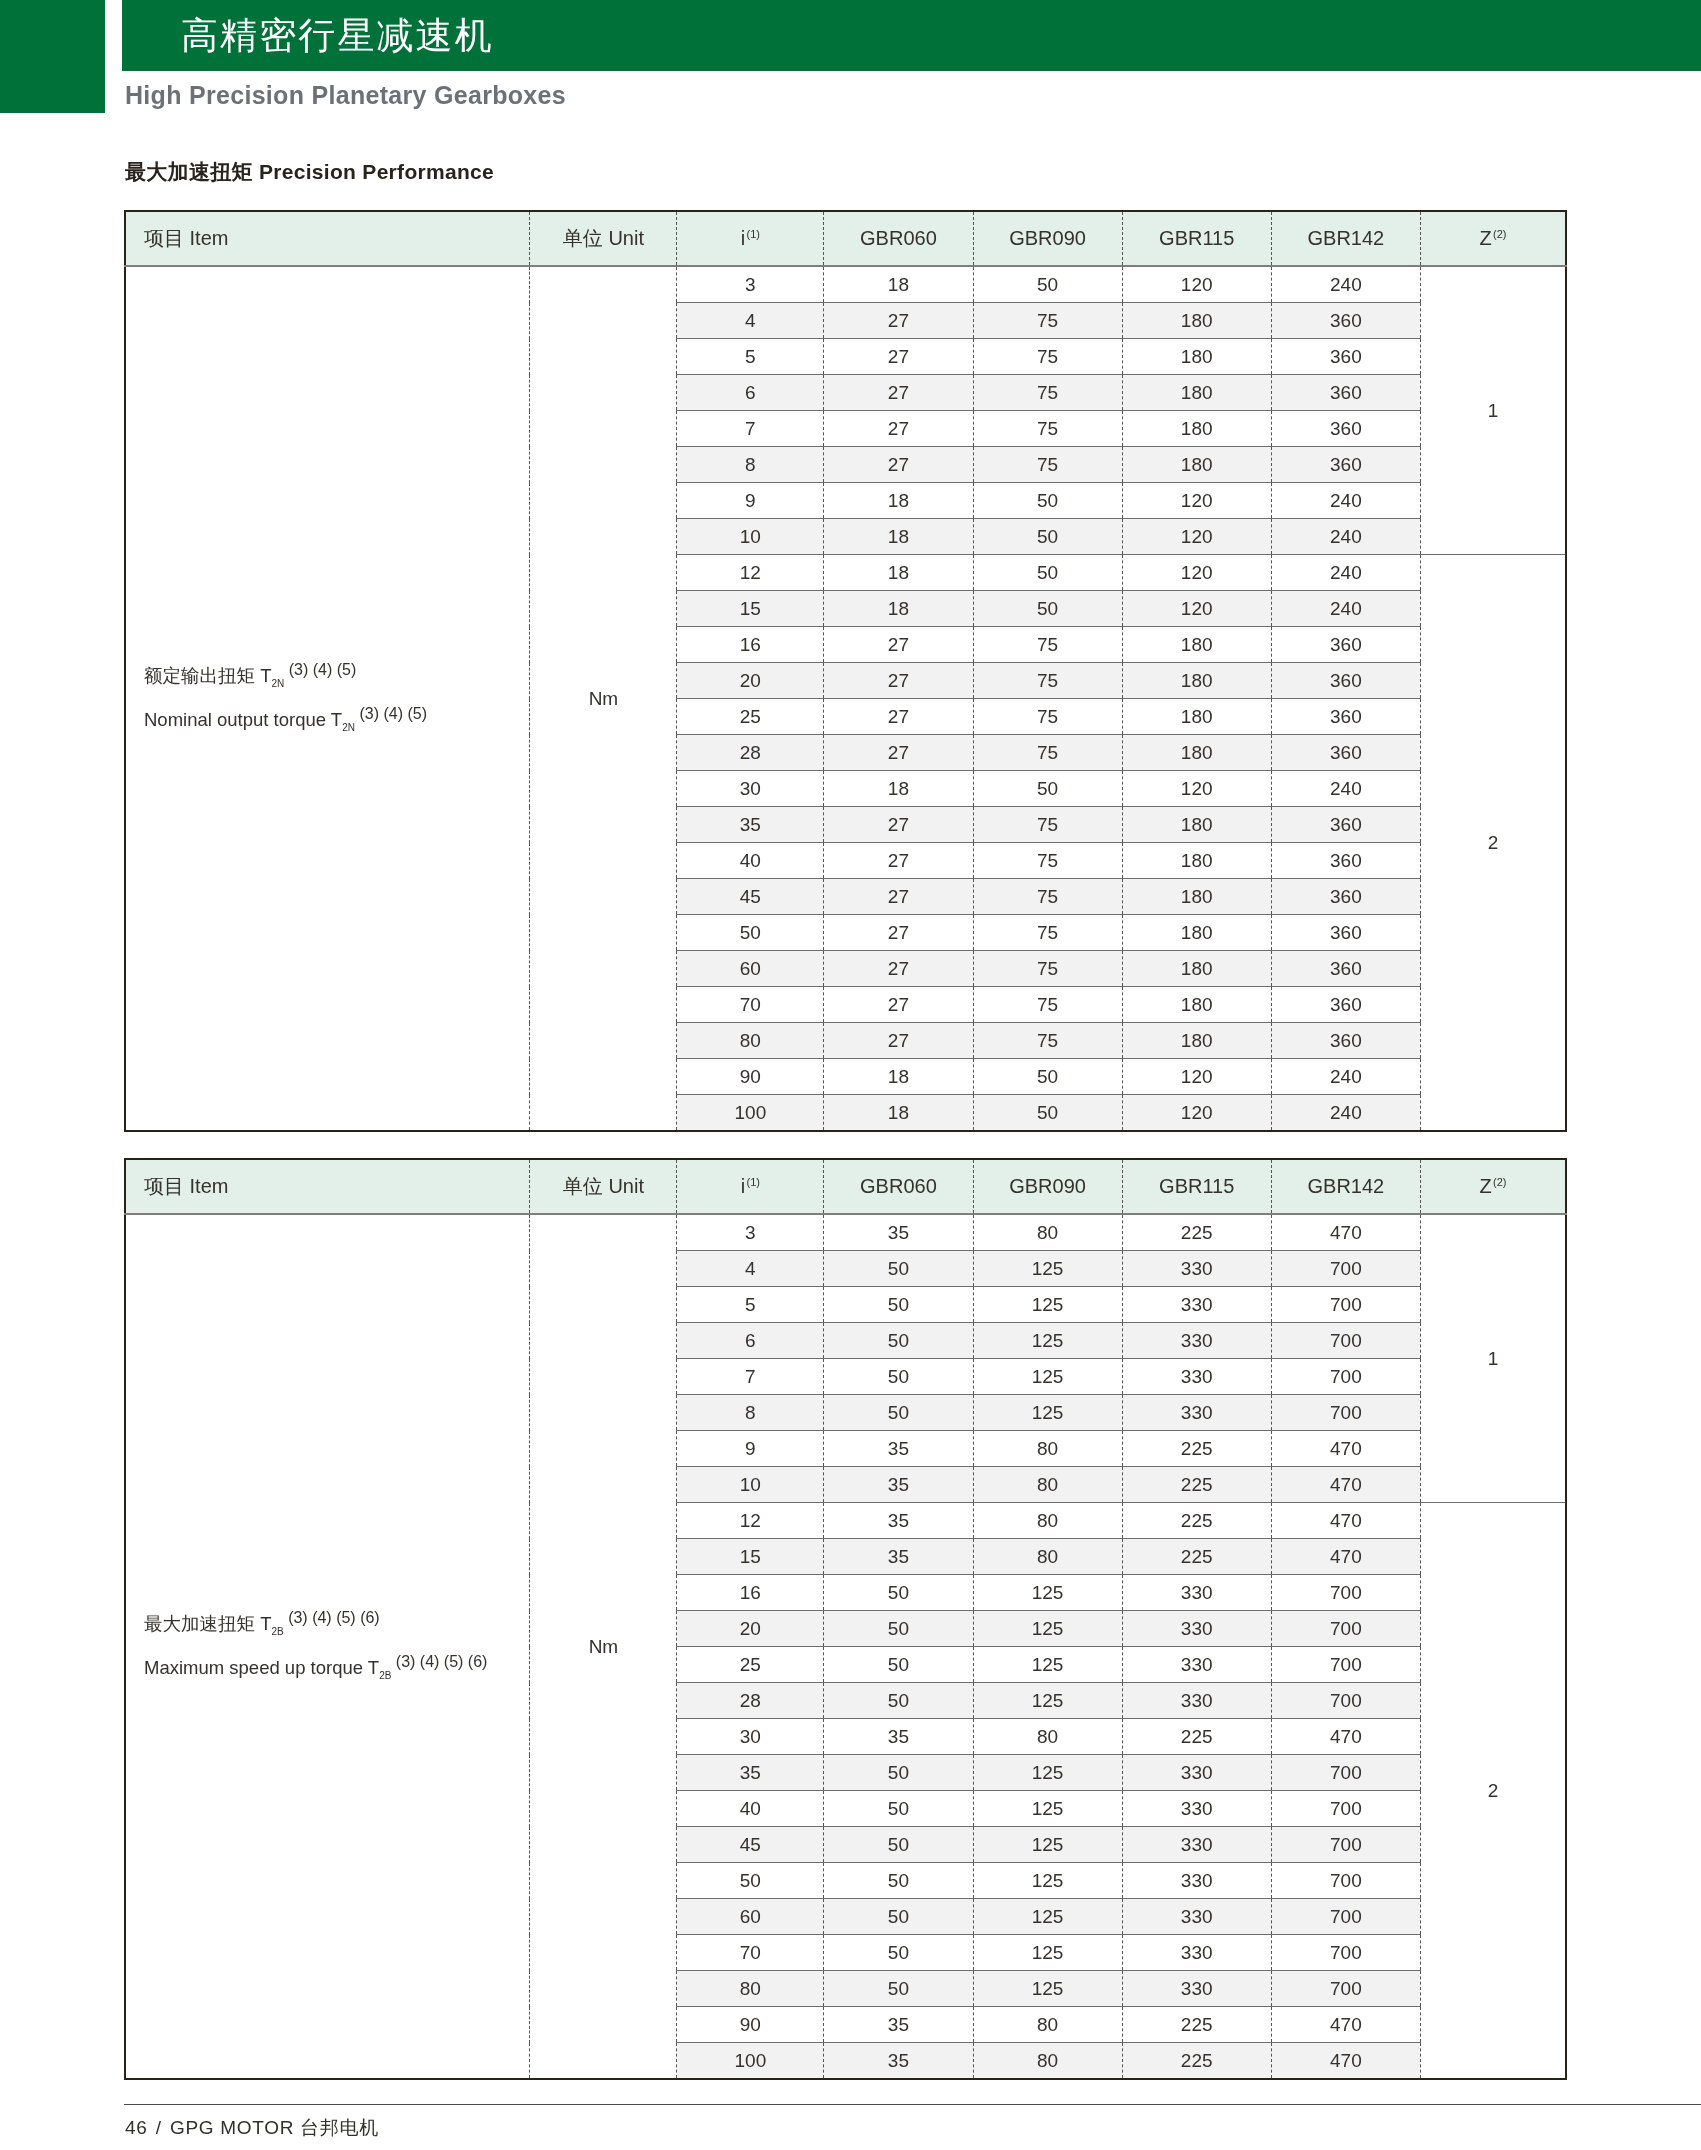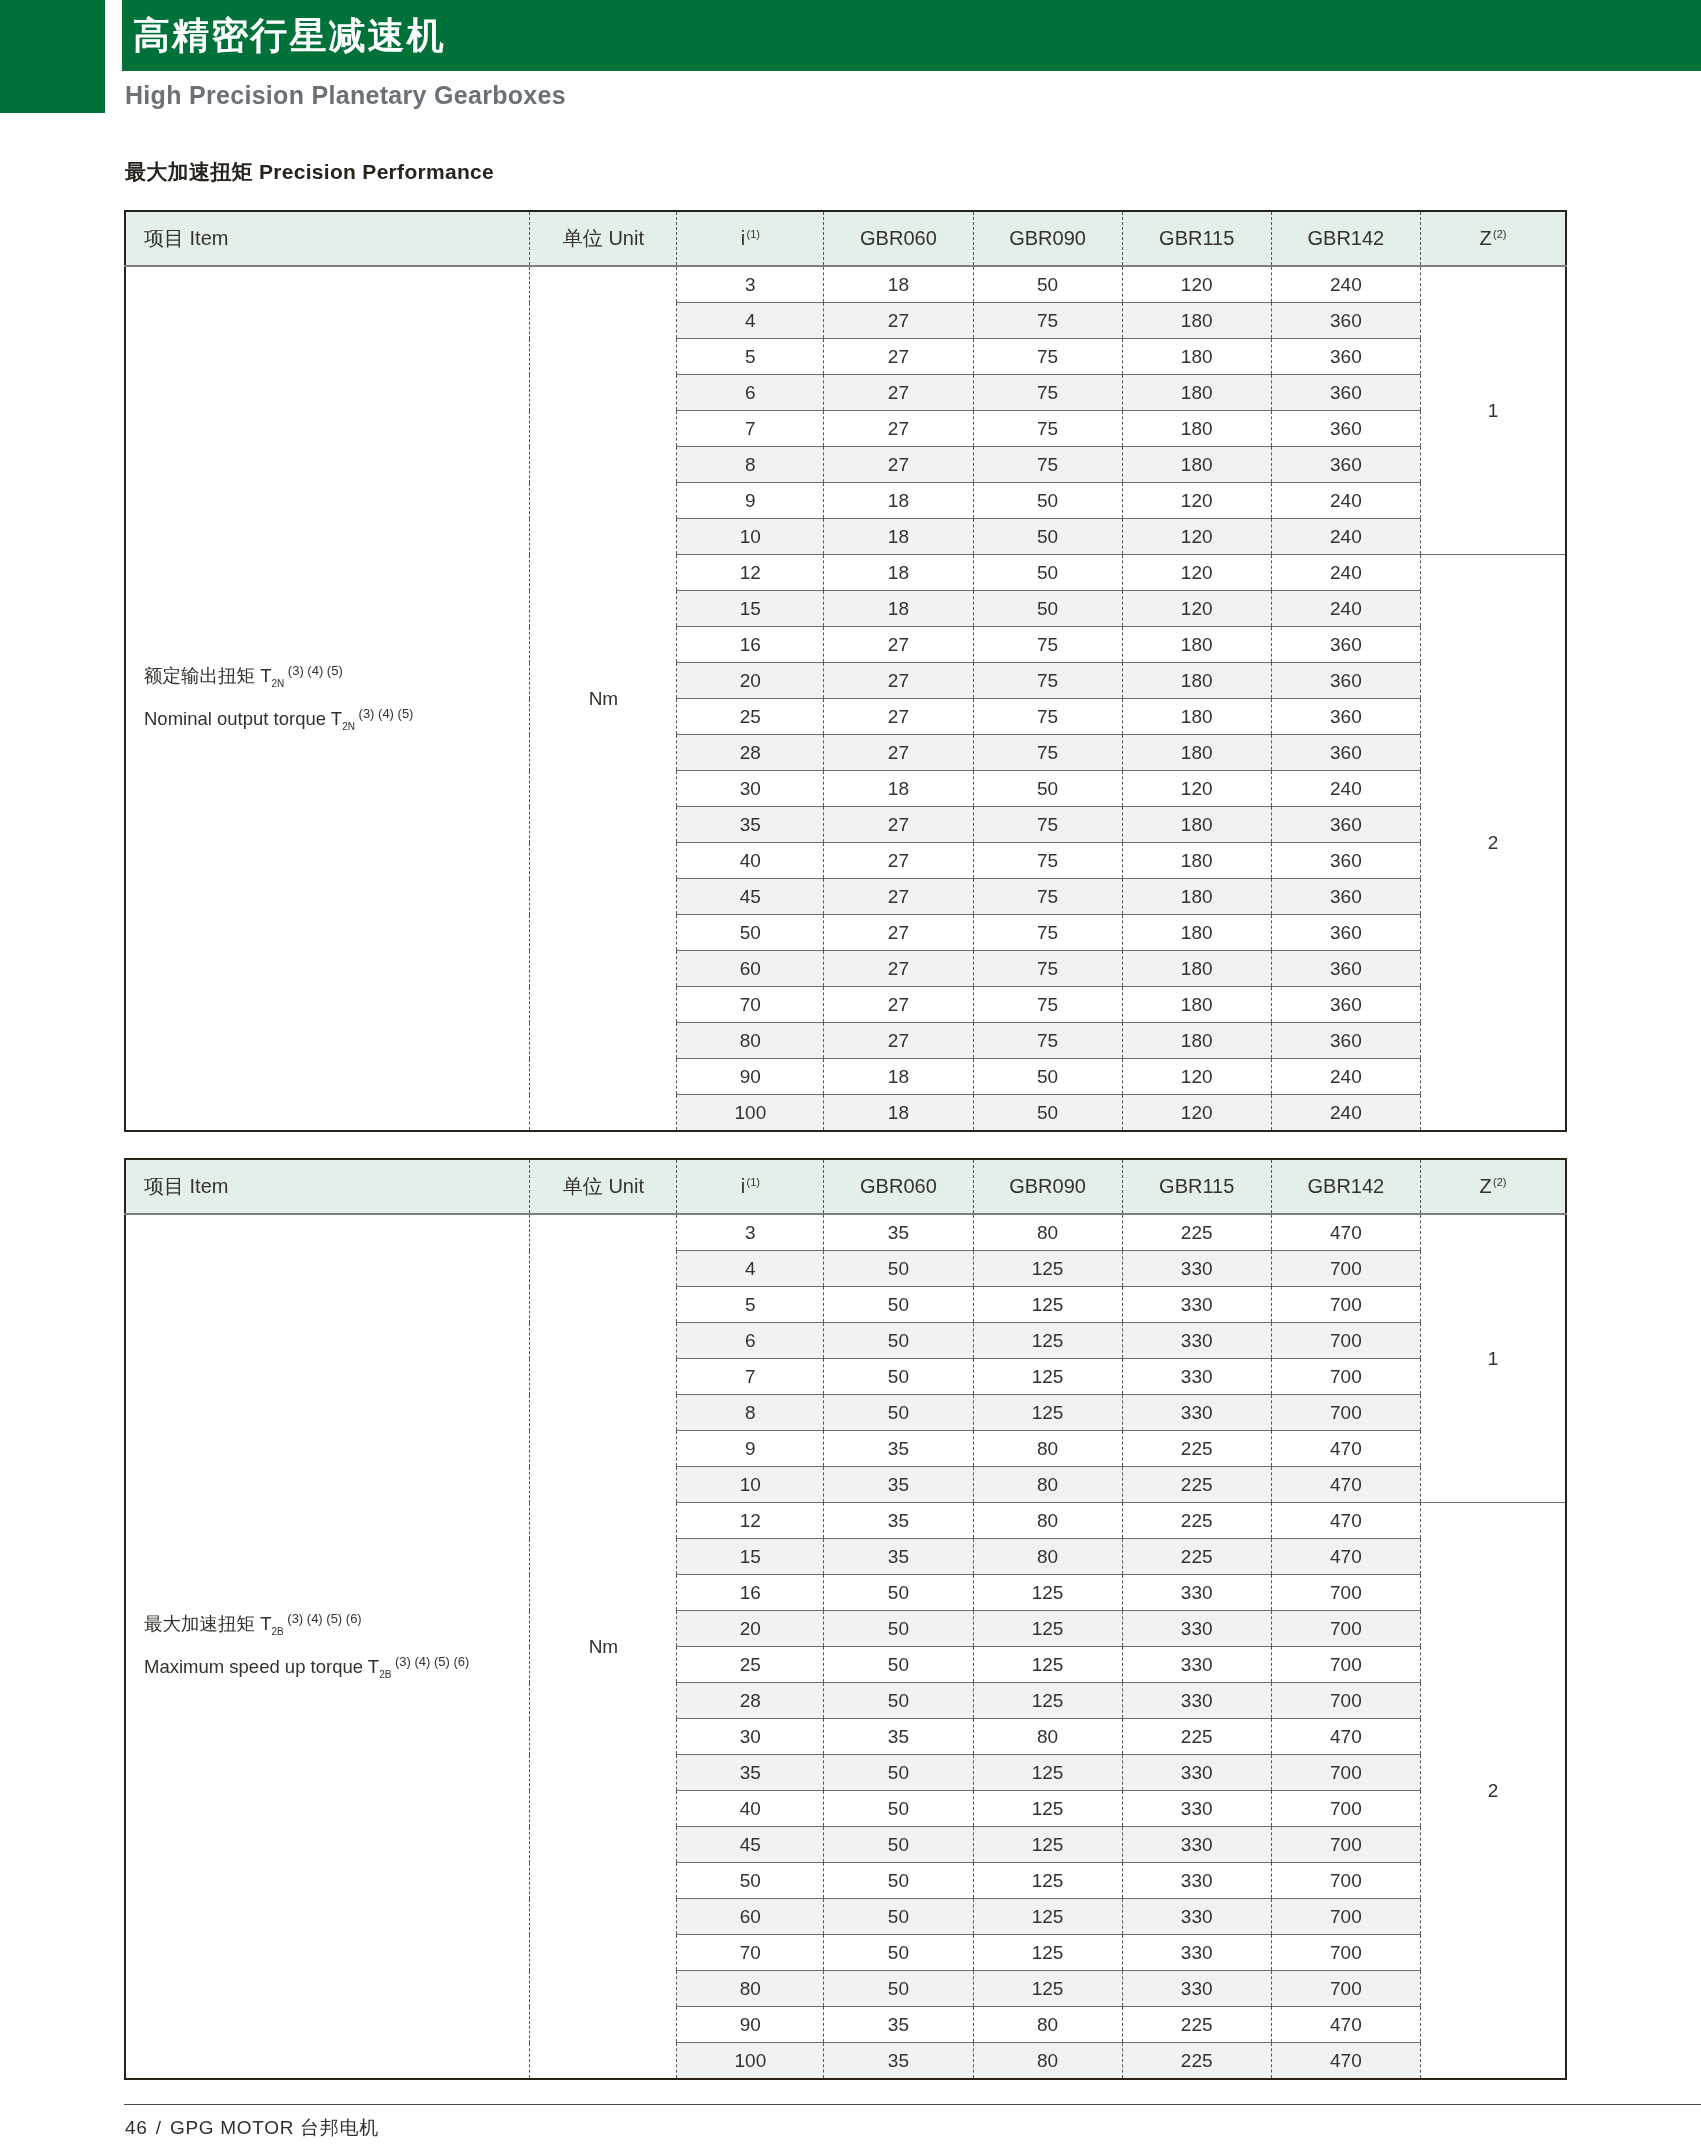--- a/index.html
+++ b/index.html
@@ -5,21 +5,21 @@
   html,body { margin:0; padding:0; background:#ffffff; }
   #page {
     position:relative; width:1702px; height:2151px; background:#ffffff;
     font-family:"Liberation Sans","DejaVu Sans",sans-serif; color:#37332e;
     overflow:hidden;
   }
 
   
   .green-block { position:absolute; left:0; top:0; width:105px; height:113px; background:var(--green,#007139); }
   .banner { position:absolute; left:122px; top:0; right:0; height:71px; background:var(--green,#007139); display:flex; align-items:center; }
-  .banner-title { color:#ffffff; font-size:37px; font-weight:bold; padding-left:11px; letter-spacing:2.1px; }
+  .banner-title { color:#ffffff; font-size:37px; font-weight:normal; padding-left:26px; letter-spacing:2.1px;margin-left:33px; }
   .subtitle { position:absolute; left:125px; top:81px; font-size:25px; font-weight:bold; color:#6b7177; letter-spacing:0.3px; }
   .section-title { position:absolute; left:125px; top:158px; font-size:21px; font-weight:bold; color:#29231d; letter-spacing:0.3px; }
 
   
   .tbl-wrap { position:absolute; left:124px; width:1443px; }
   #tbl-wrap-0 { top:210px; }
   #tbl-wrap-1 { top:1158px; }
 
   table.spec { width:100%; border-collapse:collapse; table-layout:fixed; border:2.7px solid #29221a; background:#ffffff; }
   col.w-item { width:28.1%; } col.w-unit { width:10.2%; } col.w-i { width:10.2%; }
@@ -36,21 +36,21 @@
   table.spec tbody td {
     height:35px; text-align:center; font-size:19px; color:#35312c;
     border-top:1.4px solid #6d6d6d; padding:0; background:#ffffff;
   }
   table.spec tbody td.alt { background:var(--rowalt,#f2f2f2); }
   table.spec tbody td.c-item { text-align:left; padding-left:18px; background:#ffffff; }
   table.spec tbody td.c-unit, table.spec tbody td.c-z { background:#ffffff; }
 
   .item-line { line-height:30px; font-size:18.5px; color:#35312c; white-space:nowrap; }
   .sym sub { font-size:10px;text-align:center; }
-  .sym sup { font-size:13px; }
+  .sym sup { font-size:16px; }
   .hd-sup { font-size:11px; vertical-align:6.9px; margin-left:1.4px; }
 
   
   .footer-rule { position:absolute; left:124px; top:2104px; width:1578px; height:1.4px; background:#4a4a4a; }
   .footer-text { position:absolute; left:125px; top:2115px; font-size:19px; color:#31302d; letter-spacing:0.7px; }
   .footer-text .sep { margin:0 8.2px; }
 </style>
 </head>
 <body>
 

